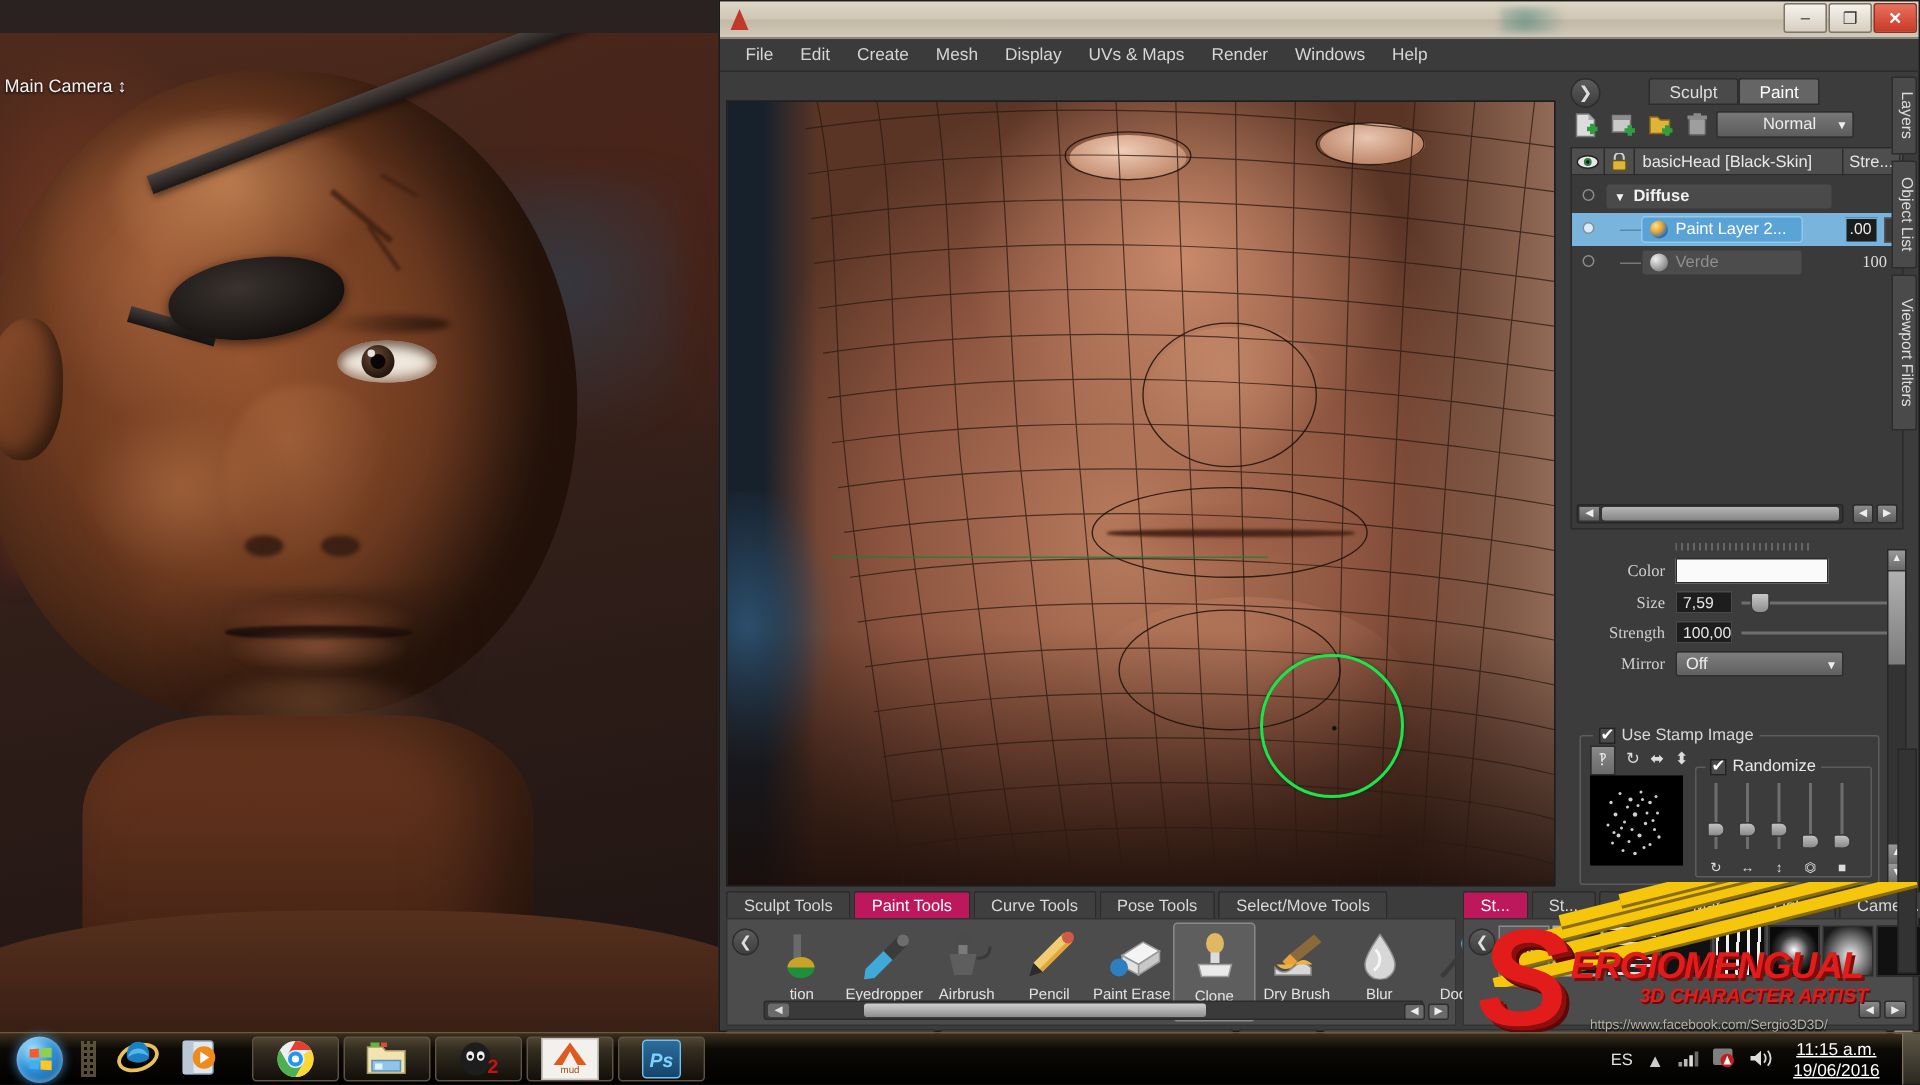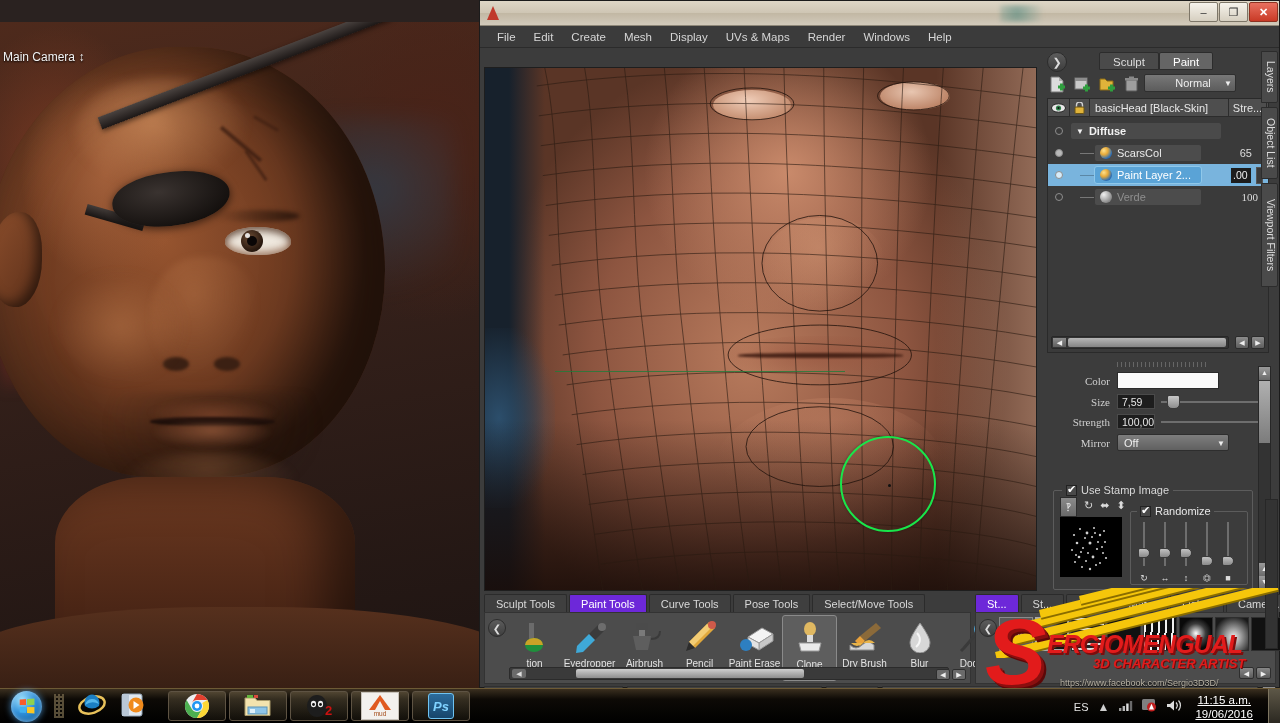--- a/index.html
+++ b/index.html
@@ -163,21 +163,21 @@
   #mv-brush { position:absolute; left:355px; top:368px; width:96px; height:96px;
       border:2px solid #18e64a; border-radius:50%; box-shadow:0 0 3px rgba(0,0,0,.4); }
   #mv-brush:after { content:""; position:absolute; left:46px; top:46px; width:3px; height:3px;
       background:#111; border-radius:50%; }
   #mv-greenline { position:absolute; left:70px; top:303px; width:290px; height:1px; background:#1f7d3a; opacity:.8; }
 
   
   #mb-tooltabs { position:absolute; left:4px; top:546px; height:18px; display:flex; align-items:flex-end; }
   .ttab { height:18px; padding:0 11px; line-height:18px; font-size:11px; color:#d8d8d8;
       background:#3f3f3f; border:1px solid #2b2b2b; border-bottom:none; margin-right:2px; border-radius:2px 2px 0 0; }
-  .ttab.active { background:#6d28d9; color:#fff; }
+  .ttab.active { background:#be185d; color:#fff; }
 
   
   #mb-tooltray { position:absolute; left:4px; top:564px; width:487px; height:72px;
       background:#4c4c4c; border:1px solid #333; }
   #tray-scroll-l { position:absolute; left:3px; top:6px; width:18px; height:18px; border-radius:50%;
       background:linear-gradient(#5c5c5c,#3e3e3e); border:1px solid #2d2d2d; color:#ddd;
       font-size:10px; text-align:center; line-height:17px; }
   #tool-items { position:absolute; left:22px; top:2px; display:flex; align-items:flex-start; }
   .tool { width:55px; text-align:center; padding-top:3px; }
   .tool.sel { background:#5e5e5e; border:1px solid #8a8a8a; border-radius:3px; height:66px; }
@@ -707,29 +707,20 @@
           <div style="padding-top:3px">
 
             <div class="lrow">
               <div class="lvis"><i></i></div>
               <div class="lname" style="width:152px; background:#4a4a4a; color:#f2f2f2; font-weight:bold;">
                 <span style="font-size:8px; margin-right:5px;">▼</span>
                 <span>Diffuse</span>
               </div>
             </div>
 
-            <div class="lrow">
-              <div class="lvis"><i class="on"></i></div>
-              <div style="width:14px; height:1px; border-bottom:1px solid #777; margin-left:10px;"></div>
-              <div class="lname" style="width:108px;">
-                <span class="sphere"></span>
-                <span>ScarsCol</span>
-              </div>
-              <div class="lstrength" style="right:16px;">65</div>
-            </div>
 
             <div class="lrow sel">
               <div class="lvis"><i class="on" style="background:#d6ecfa;"></i></div>
               <div style="width:14px; height:1px; border-bottom:1px solid #5b87a6; margin-left:10px;"></div>
               <div class="lname" style="width:108px; background:#5aa3d6; border-color:#8fc8ea; color:#fff;">
                 <span class="sphere"></span>
                 <span>Paint Layer 2...</span>
               </div>
               <div style="position:absolute; right:16px; width:22px; height:17px; background:#1d1d1d; border:1px solid #6fb3e0; color:#eee; font-size:10.5px; padding:1px 0 0 2px;">.00</div>
               <div style="position:absolute; right:5px; width:7px; height:17px; background:#3a3a3a; border:1px solid #555;"></div>

